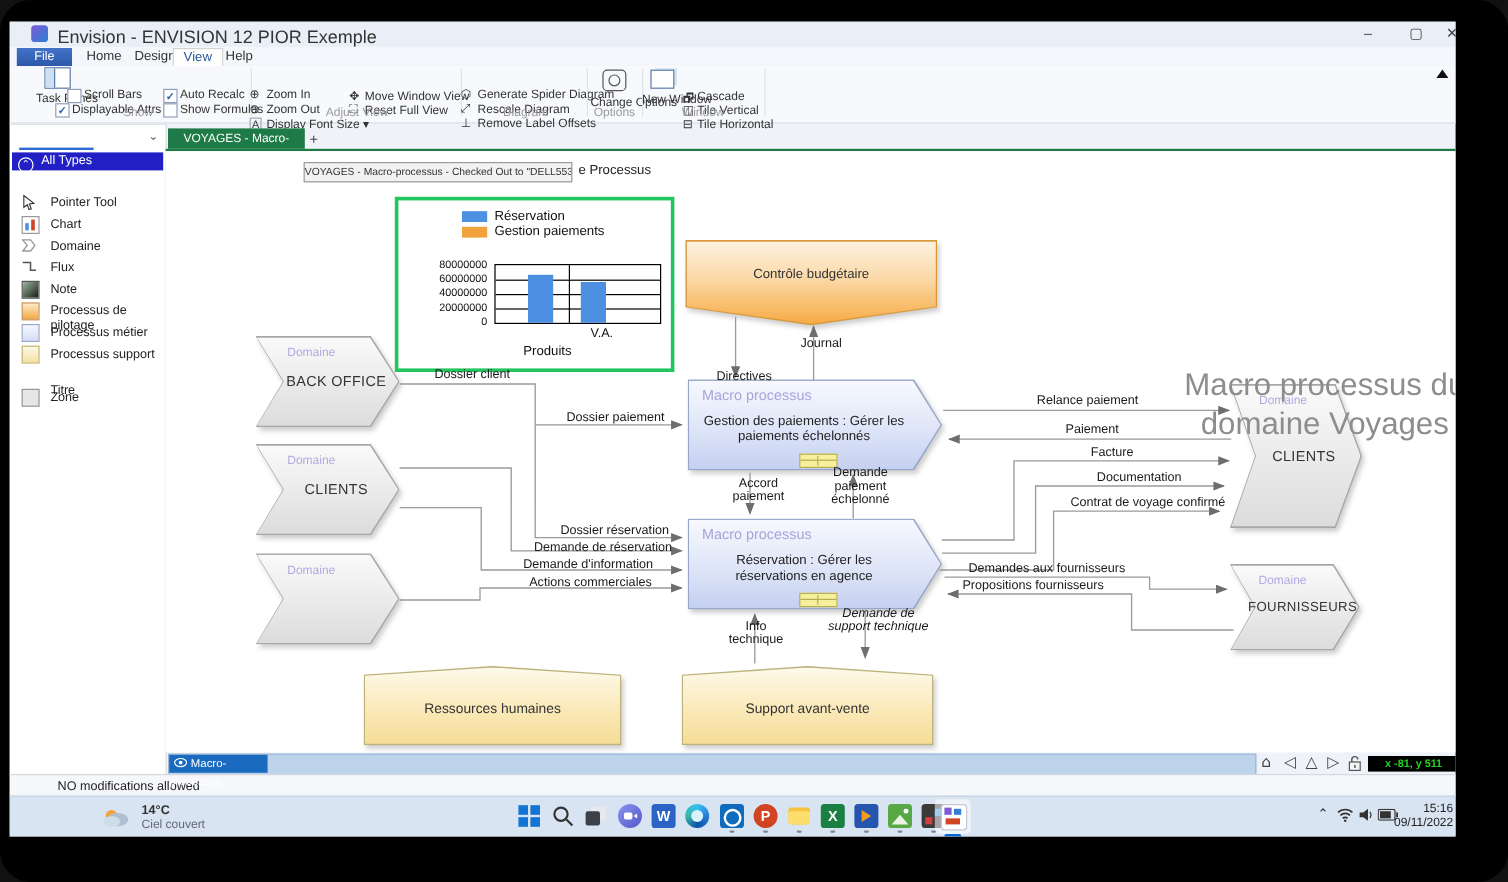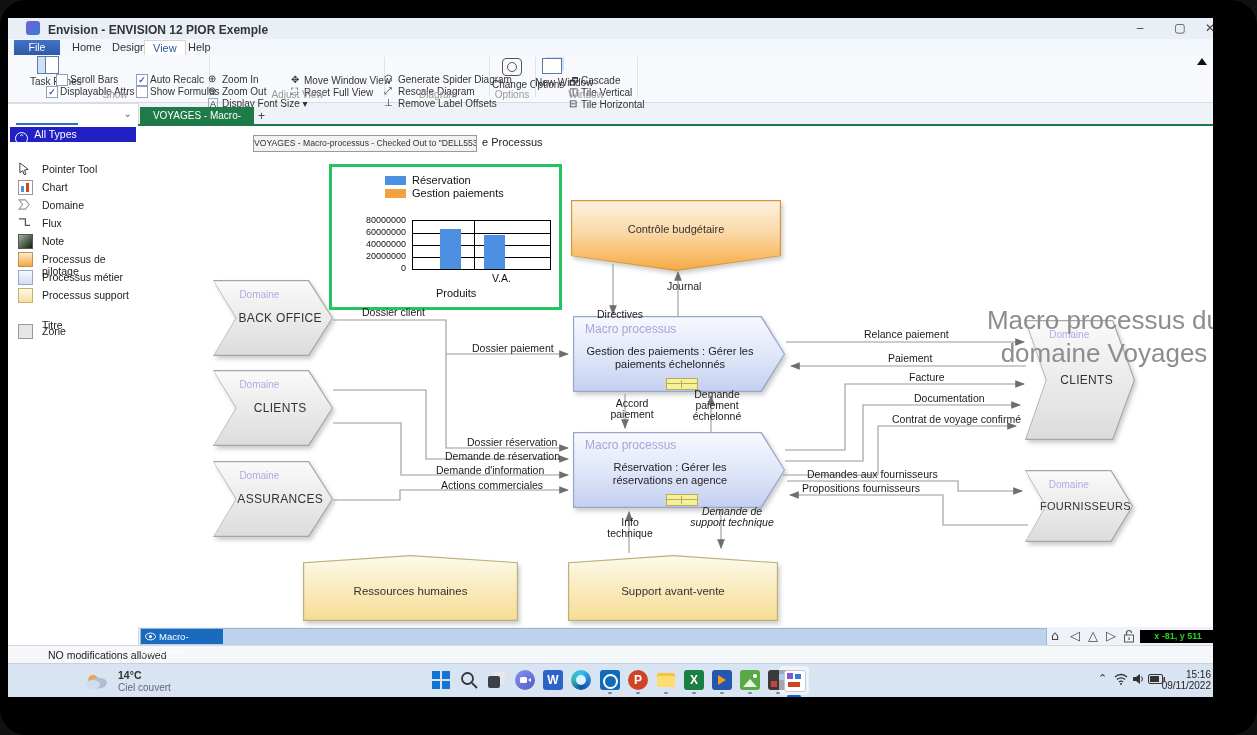--- a/index.html
+++ b/index.html
@@ -1,21 +1,21 @@
 <!DOCTYPE html>
 <html><head>
 <meta charset="utf-8">
 <style>
   html,body{margin:0;padding:0;background:#111;}
   #screen{position:relative;width:1257px;height:735px;background:#000;border-radius:26px;overflow:hidden;
           font-family:"Liberation Sans",sans-serif;color:#222;}
   .desktop{position:absolute;left:8px;top:18px;width:1205px;height:679px;background:#eff3f9;overflow:hidden;}
   
   .titlebar{position:absolute;left:0;top:0;width:1205px;height:21px;background:#e9eff7;}
-  .title-text{position:absolute;left:40px;top:5px;font-size:12px;color:#333;font-weight:bold;}
+  .title-text{position:absolute;left:40px;top:5px;font-size:15px;color:#333;}
   .appicon{position:absolute;left:18px;top:3px;width:14px;height:14px;border-radius:3px;
            background:linear-gradient(135deg,#7b5cd6,#2f7fd4);}
   .winctl{position:absolute;top:0;height:21px;width:40px;text-align:center;line-height:21px;font-size:12px;color:#444;}
   
   .tabrow{position:absolute;left:0;top:21px;width:1205px;height:16px;background:#f3f6fa;}
   .filebtn{position:absolute;left:6px;top:1px;width:46px;height:15px;background:linear-gradient(180deg,#4273c9,#2d59a8);
            color:#fff;font-size:10.5px;text-align:center;line-height:15px;}
   .rtab{position:absolute;top:1px;height:15px;font-size:11px;color:#333;line-height:15px;padding:0 8px;}
   .rtab.active{background:#fff;border:1px solid #d4d4d4;border-bottom:none;color:#2b579a;}
   .ribbon{position:absolute;left:0;top:37px;width:1205px;height:47px;background:#f7f9fc;border-bottom:1px solid #d8dde4;}
@@ -285,21 +285,20 @@
     <div class="shape-wrap" style="left:75px;top:244px;width:120px;height:76px;">
       <div class="so clip-dom bg-dom"></div>
           <div class="si clip-dom fill-dom"></div>
       <div class="dom-tag">Domaine</div>
       <div class="dom-name">CLIENTS</div>
     </div>
     <div class="shape-wrap" style="left:75px;top:335px;width:120px;height:76px;">
       <div class="so clip-dom bg-dom"></div>
           <div class="si clip-dom fill-dom"></div>
       <div class="dom-tag">Domaine</div>
-      <div class="dom-name">ASSURANCES</div>
     </div>
 
     <div class="shape-wrap" style="left:887px;top:194px;width:110px;height:120px;">
       <div class="so clip-dom bg-dom"></div>
           <div class="si clip-dom fill-dom"></div>
       <div class="dom-tag">Domaine</div>
       <div class="dom-name">CLIENTS</div>
     </div>
     <div class="shape-wrap" style="left:887px;top:344px;width:108px;height:72px;">
       <div class="so clip-dom bg-dom"></div>

